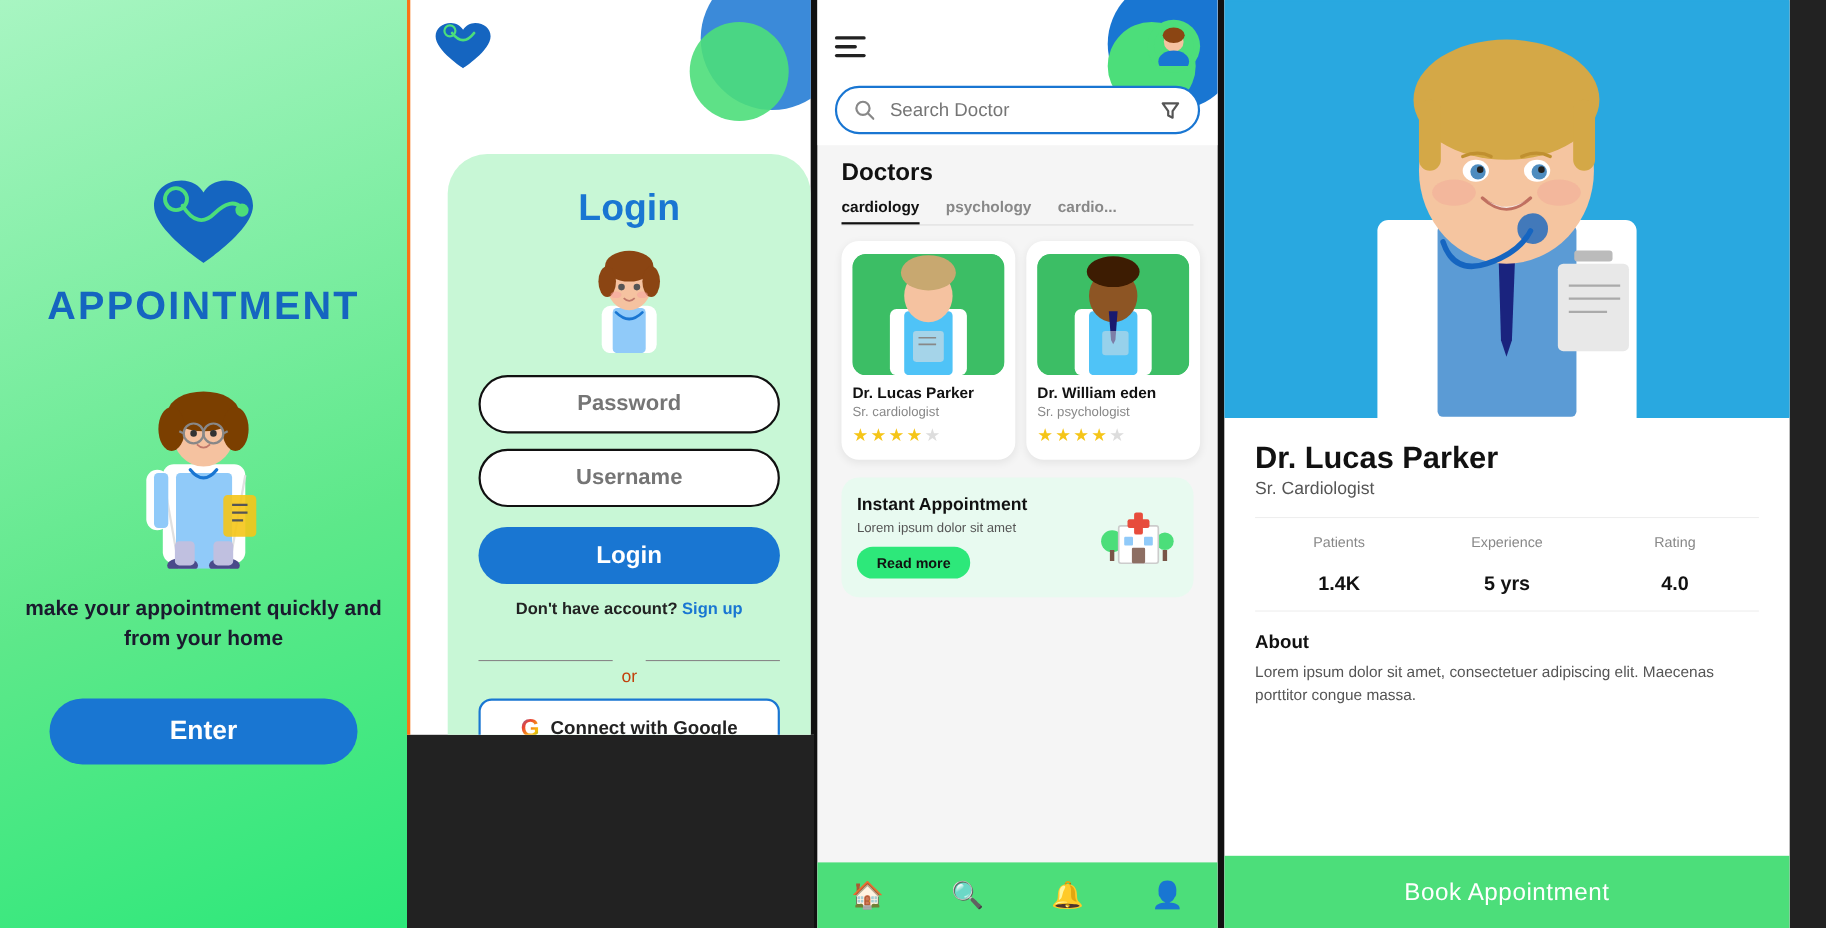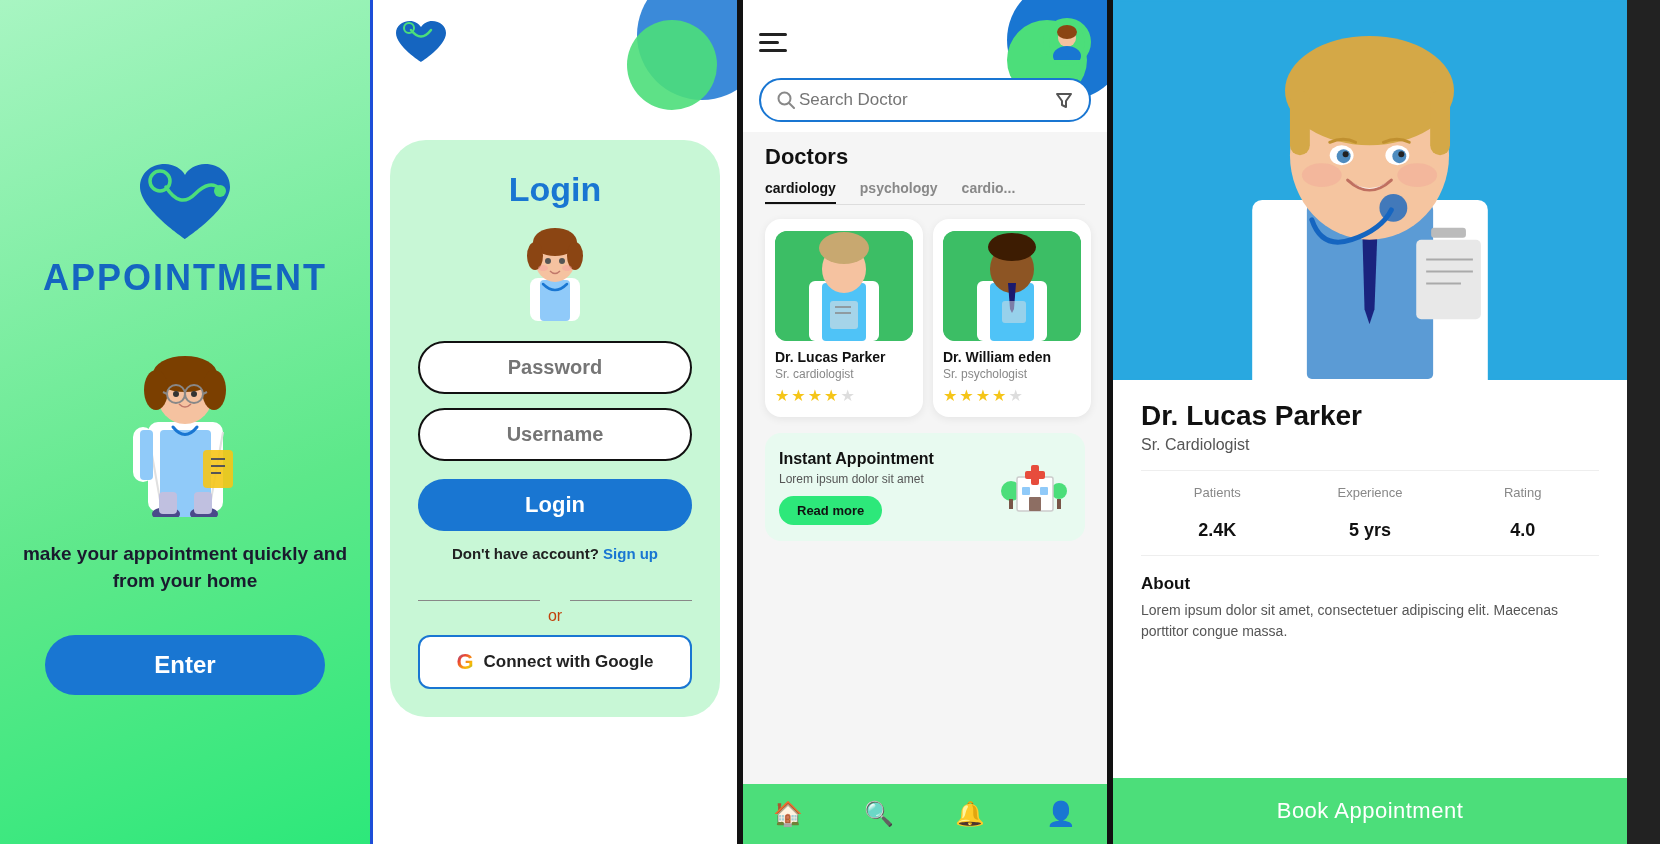--- a/index.html
+++ b/index.html
@@ -64,27 +64,27 @@
       padding: 16px 80px;
       margin-top: 40px;
       cursor: pointer;
       width: 280px;
       text-align: center;
     }
 
     
     .panel2 {
       width: 370px;
-      height: 844px;
+      height: 668px;
       background: #fff;
       display: flex;
       flex-direction: column;
-      align-items: center;
+      align-items: flex-end;
       position: relative;
-      border-left: 3px solid #1d4ed8;
+      border-left: 3px solid #f97316;
       border-right: 3px solid #111;
       overflow: hidden;
     }
     .panel2-top-decoration {
       position: absolute;
       top: -30px;
       right: -30px;
       width: 130px;
       height: 130px;
       background: #1976d2;
@@ -282,21 +282,21 @@
       position: relative;
       z-index: 2;
     }
     .search-bar {
       display: flex;
       align-items: center;
       background: #fff;
       border: 2px solid #1976d2;
       border-radius: 30px;
       padding: 10px 16px;
-      gap: 4px;
+      gap: 14px;
       width: 100%;
     }
     .search-bar input {
       border: none;
       outline: none;
       font-size: 17px;
       color: #888;
       flex: 1;
       background: transparent;
     }
@@ -808,21 +808,21 @@
     </svg>
   </div>
 
   <div class="panel4-body">
     <div class="dr-name-big">Dr. Lucas Parker</div>
     <div class="dr-spec-big">Sr. Cardiologist</div>
 
     <div class="stats-row">
       <div class="stat-item">
         <div class="stat-label">Patients</div>
-        <div class="stat-value">2.4K</div>
+        <div class="stat-value">1.4K</div>
       </div>
       <div class="stat-item">
         <div class="stat-label">Experience</div>
         <div class="stat-value">5 yrs</div>
       </div>
       <div class="stat-item">
         <div class="stat-label">Rating</div>
         <div class="stat-value">4.0</div>
       </div>
     </div>

